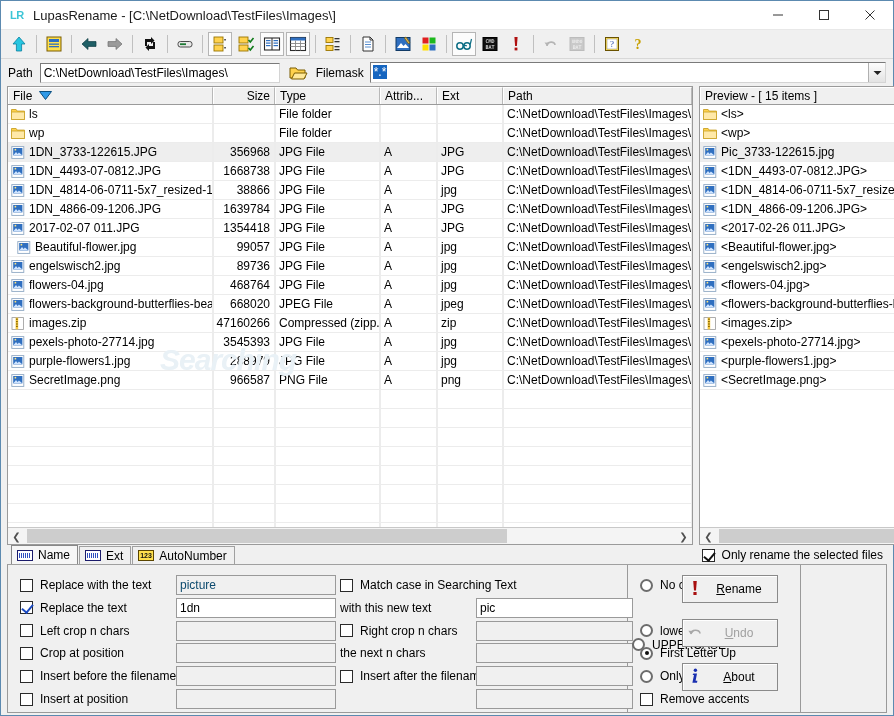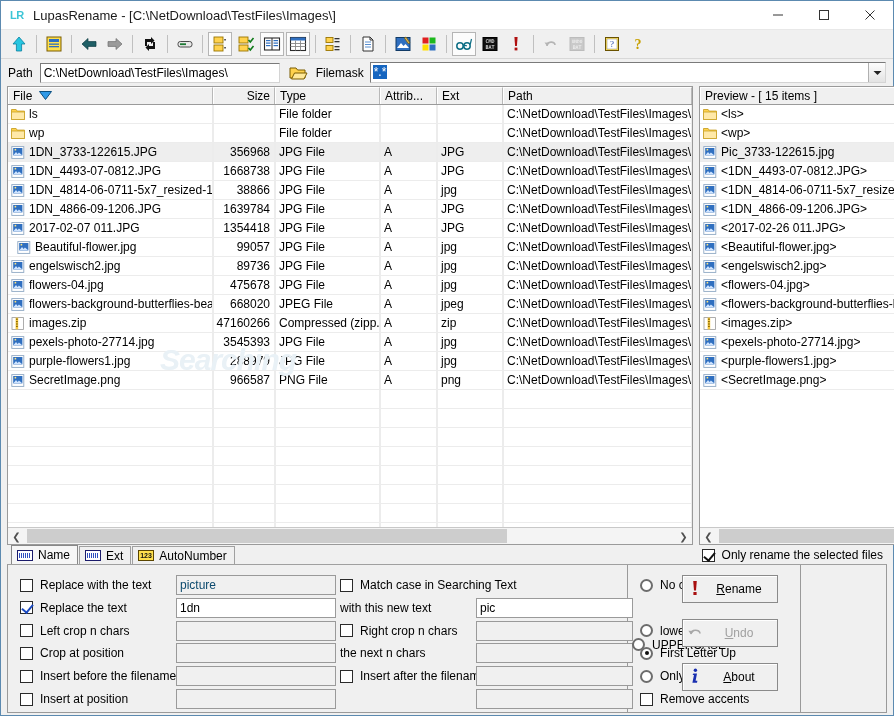--- a/index.html
+++ b/index.html
@@ -791,21 +791,21 @@
           <div class="row">
             <div class="cell ico" style="width: 205px;">
               <svg class="fico" width="14" height="13" viewBox="0 0 14 13">
                 <rect x="0.8" y="0.6" width="12" height="11.8" fill="#fff" stroke="#8fa8c4" stroke-width="0.9"></rect>
                 <rect x="2.2" y="2" width="9.2" height="7.4" fill="#2f6fc0"></rect>
                 <path d="M2.6 9 l2.4-3 1.6 1.9 1.3-1.3 3.1 2.4 Z" fill="#cfe4ff"></path>
                 <circle cx="4.4" cy="3.7" r="0.9" fill="#ffe680"></circle>
               </svg>
               <span>flowers-04.jpg</span>
             </div>
-            <div class="cell num" style="width: 62px;">475678</div>
+            <div class="cell num" style="width: 62px;">468764</div>
             <div class="cell" style="width: 105px;">JPG File</div>
             <div class="cell" style="width: 57px;">A</div>
             <div class="cell" style="width: 66px;">jpg</div>
             <div class="cell" style="width: 189px;">C:\NetDownload\TestFiles\Images\</div>
           </div>
           <div class="row">
             <div class="cell ico" style="width: 205px;">
               <svg class="fico" width="14" height="13" viewBox="0 0 14 13">
                 <rect x="0.8" y="0.6" width="12" height="11.8" fill="#fff" stroke="#8fa8c4" stroke-width="0.9"></rect>
                 <rect x="2.2" y="2" width="9.2" height="7.4" fill="#2f6fc0"></rect>

